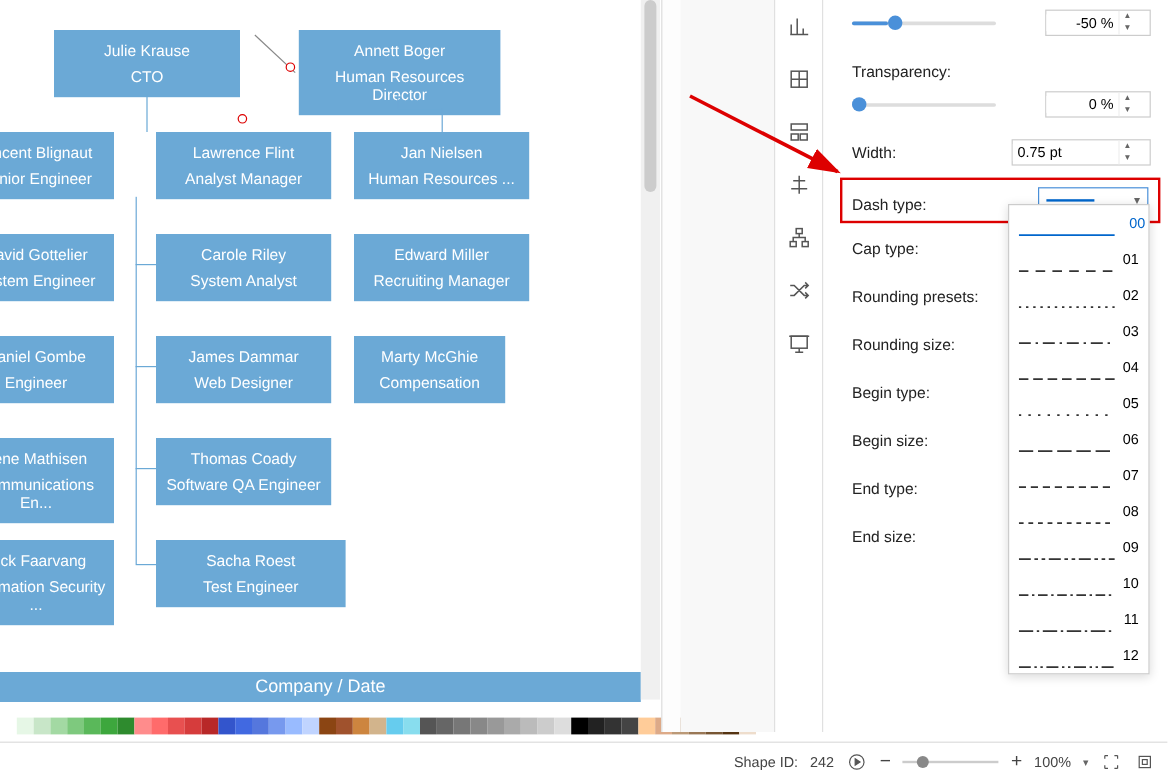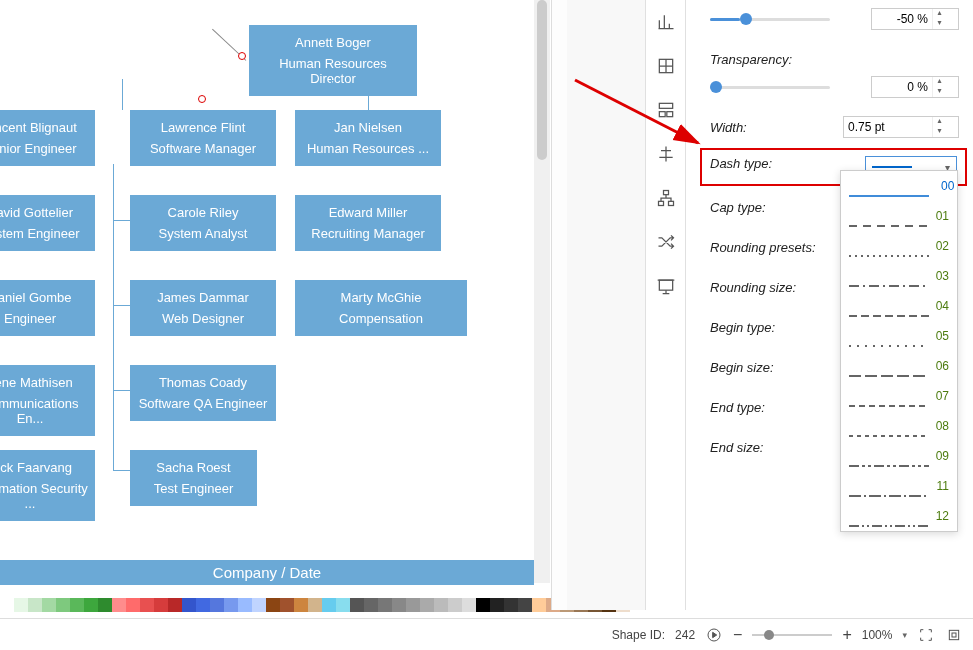--- a/index.html
+++ b/index.html
@@ -27,68 +27,72 @@
   .ruler-area { position: absolute; left: 551px; top: 0; width: 16px; height: 610px; background: #fdfdfd; border-left: 1px solid #ddd; }
   
   .gray-gap { position: absolute; left: 567px; top: 0; width: 78px; height: 610px; background: #f8f8f8; }
   
   .right-toolbar { position: absolute; left: 645px; top: 0; width: 40px; height: 610px; background: #fff; border-left: 1px solid #e0e0e0; }
   .tool-icon { width: 40px; height: 44px; display: flex; align-items: center; justify-content: center; color: #555; cursor: pointer; }
   .tool-icon svg { width: 20px; height: 20px; fill: none; stroke: #555; stroke-width: 1.5; }
   
   .right-panel { position: absolute; left: 685px; top: 0; width: 288px; height: 610px; background: #fff; border-left: 1px solid #e0e0e0; padding: 8px 14px 0 24px; }
   .prop-row { display: flex; align-items: center; margin-bottom: 18px; height: 22px; }
-  .prop-label { flex: 1; font-size: 13px; color: #222; font-style: italic; }
+  .prop-label { flex: 1; font-size: 13px; color: #222; }
   
   .slider-ctl { position: relative; width: 120px; height: 18px; display: inline-block; }
   .slider-track { position: absolute; top: 8px; left: 0; width: 100%; height: 3px; background: #ddd; border-radius: 2px; }
   .slider-fill { position: absolute; top: 8px; left: 0; height: 3px; background: #4a90d9; border-radius: 2px; }
   .slider-thumb { position: absolute; top: 3px; width: 12px; height: 12px; background: #4a90d9; border-radius: 50%; }
   
   .spinner { display: flex; align-items: center; border: 1px solid #ccc; height: 22px; width: 88px; background: #fff; }
   .spinner input { border: none; outline: none; width: 60px; padding: 0 4px; font-size: 12px; text-align: right; }
   .spinner-arrows { width: 14px; height: 20px; display: flex; flex-direction: column; justify-content: center; border-left: 1px solid #eee; }
   .spinner-arrow { height: 10px; font-size: 8px; line-height: 8px; text-align: center; color: #666; cursor: pointer; }
   
   .dash-row { border: 2px solid #d00; padding: 6px 8px; margin: -8px -8px 10px -10px; }
   .dash-select { display: flex; align-items: center; border: 1px solid #4a90d9; height: 22px; width: 92px; background: #fff; padding: 0 6px; justify-content: space-between; cursor: pointer; }
   .dash-preview-line { width: 40px; height: 1.5px; background: #0066cc; }
   
   .dash-dropdown { position: absolute; left: 840px; top: 170px; width: 118px; background: #fff; border: 1px solid #ccc; box-shadow: 0 2px 8px rgba(0,0,0,0.15); z-index: 100; }
   .dash-option { display: flex; align-items: center; height: 30px; padding: 0 8px; cursor: pointer; }
   .dash-line-preview { flex: 1; height: 1px; position: relative; }
-  .dash-num { width: 22px; text-align: right; font-size: 12px; color: #4d7c0f; }
+  .dash-num { width: 22px; text-align: right; font-size: 12px; color: #000000; }
   .dash-option.selected .dash-num { color: #0066cc; margin-left: 12px; }
   
   .red-arrow { position: absolute; left: 570px; top: 75px; pointer-events: none; z-index: 50; }
   
   .bottom-bar { position: absolute; left: 0; top: 618px; width: 973px; height: 32px; border-top: 1px solid #ddd; background: #fff; display: flex; align-items: center; justify-content: flex-end; padding: 0 10px; gap: 10px; font-size: 12px; color: #444; }
   .zoom-slider-bottom { width: 80px; position: relative; height: 16px; }
   .zoom-slider-bottom .ztrack { position: absolute; top: 7px; width: 100%; height: 2px; background: #ccc; }
   .zoom-slider-bottom .zthumb { position: absolute; top: 3px; left: 12px; width: 10px; height: 10px; background: #888; border-radius: 50%; }
   .bottom-icon { width: 18px; height: 18px; display: flex; align-items: center; justify-content: center; cursor: pointer; }
   .bottom-icon svg { width: 16px; height: 16px; stroke: #555; fill: none; stroke-width: 1.5; }
 </style>
 </head>
 <body>
 
 <div class="canvas-area">
 
+  <div class="org-node" style="left:45px;top:25px;width:155px">
+    <span class="name">Julie Krause</span>
+    <span class="role">CTO</span>
+  </div>
   <div class="org-node" style="left:249px;top:25px;width:168px">
     <span class="name">Annett Boger</span>
     <span class="role">Human Resources Director</span>
   </div>
 
   <div class="org-node" style="left:-35px;top:110px;width:130px">
     <span class="name">Vincent Blignaut</span>
     <span class="role">Senior Engineer</span>
   </div>
   <div class="org-node" style="left:130px;top:110px;width:146px">
     <span class="name">Lawrence Flint</span>
-    <span class="role">Software Manager</span>
+    <span class="role">Analyst Manager</span>
   </div>
   <div class="org-node" style="left:295px;top:110px;width:146px">
     <span class="name">Jan Nielsen</span>
     <span class="role">Human Resources ...</span>
   </div>
 
   <div class="org-node" style="left:-35px;top:195px;width:130px">
     <span class="name">David Gottelier</span>
     <span class="role">System Engineer</span>
   </div>
@@ -102,39 +106,39 @@
   </div>
 
   <div class="org-node" style="left:-35px;top:280px;width:130px">
     <span class="name">Daniel Gombe</span>
     <span class="role">Engineer</span>
   </div>
   <div class="org-node" style="left:130px;top:280px;width:146px">
     <span class="name">James Dammar</span>
     <span class="role">Web Designer</span>
   </div>
-  <div class="org-node" style="left:295px;top:280px;width:172px">
+  <div class="org-node" style="left:295px;top:280px;width:126px">
     <span class="name">Marty McGhie</span>
     <span class="role">Compensation</span>
   </div>
 
   <div class="org-node" style="left:-35px;top:365px;width:130px">
     <span class="name">Lene Mathisen</span>
     <span class="role">Communications En...</span>
   </div>
   <div class="org-node" style="left:130px;top:365px;width:146px">
     <span class="name">Thomas Coady</span>
     <span class="role">Software QA Engineer</span>
   </div>
 
   <div class="org-node" style="left:-35px;top:450px;width:130px">
     <span class="name">Nick Faarvang</span>
     <span class="role">Information Security ...</span>
   </div>
-  <div class="org-node" style="left:130px;top:450px;width:127px">
+  <div class="org-node" style="left:130px;top:450px;width:158px">
     <span class="name">Sacha Roest</span>
     <span class="role">Test Engineer</span>
   </div>
 
   <div class="connector conn-v" style="left:122px;top:79px;height:31px"></div>
   <div class="connector conn-v" style="left:331px;top:79px;height:11px"></div>
   <div class="connector conn-h" style="left:331px;top:90px;width:37px"></div>
   <div class="connector conn-v" style="left:368px;top:90px;height:20px"></div>
 
   <div class="connector conn-v" style="left:113px;top:164px;height:306px"></div>
@@ -291,21 +295,21 @@
     <div class="spinner" style="width:116px">
       <input style="width: 88px; text-align: left;" value="0.75 pt">
       <div class="spinner-arrows">
           <div class="spinner-arrow">▴</div>
           <div class="spinner-arrow">▾</div>
         </div>
     </div>
   </div>
 
   <div class="dash-row">
-    <div style="display:flex;align-items:flex-start">
+    <div style="display:flex;align-items:flex-end">
       <span class="prop-label" style="flex:1">Dash type:</span>
       <div class="dash-select">
         <div class="dash-preview-line"></div>
         <span style="font-size:10px;color:#666">▾</span>
       </div>
     </div>
   </div>
 
   <div class="prop-row">
     <span class="prop-label">Cap type:</span>
@@ -383,20 +387,26 @@
       <div class="dash-line-preview"><svg width="80" height="4">
           <line x1="0" y1="2" x2="80" y2="2" stroke="#333" stroke-width="1.5" stroke-dasharray="4 4"></line>
         </svg></div>
       <div class="dash-num">08</div>
     </div>
     <div class="dash-option">
       <div class="dash-line-preview"><svg width="80" height="4">
           <line x1="0" y1="2" x2="80" y2="2" stroke="#333" stroke-width="1.5" stroke-dasharray="10 3 3 3 3 3"></line>
         </svg></div>
       <div class="dash-num">09</div>
+    </div>
+    <div class="dash-option">
+      <div class="dash-line-preview"><svg width="80" height="4">
+          <line x1="0" y1="2" x2="80" y2="2" stroke="#333" stroke-width="1.5" stroke-dasharray="8 3 2 3"></line>
+        </svg></div>
+      <div class="dash-num">10</div>
     </div>
     <div class="dash-option">
       <div class="dash-line-preview"><svg width="80" height="4">
           <line x1="0" y1="2" x2="80" y2="2" stroke="#333" stroke-width="1.5" stroke-dasharray="12 3 2 3"></line>
         </svg></div>
       <div class="dash-num">11</div>
     </div>
     <div class="dash-option">
       <div class="dash-line-preview"><svg width="80" height="4">
           <line x1="0" y1="2" x2="80" y2="2" stroke="#333" stroke-width="1.5" stroke-dasharray="10 3 2 3 2 3"></line>

